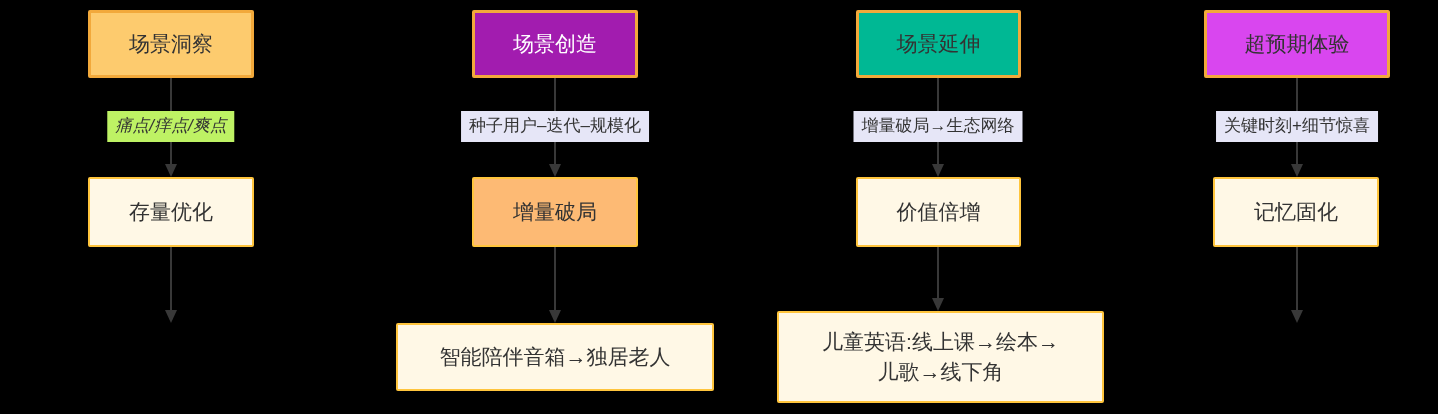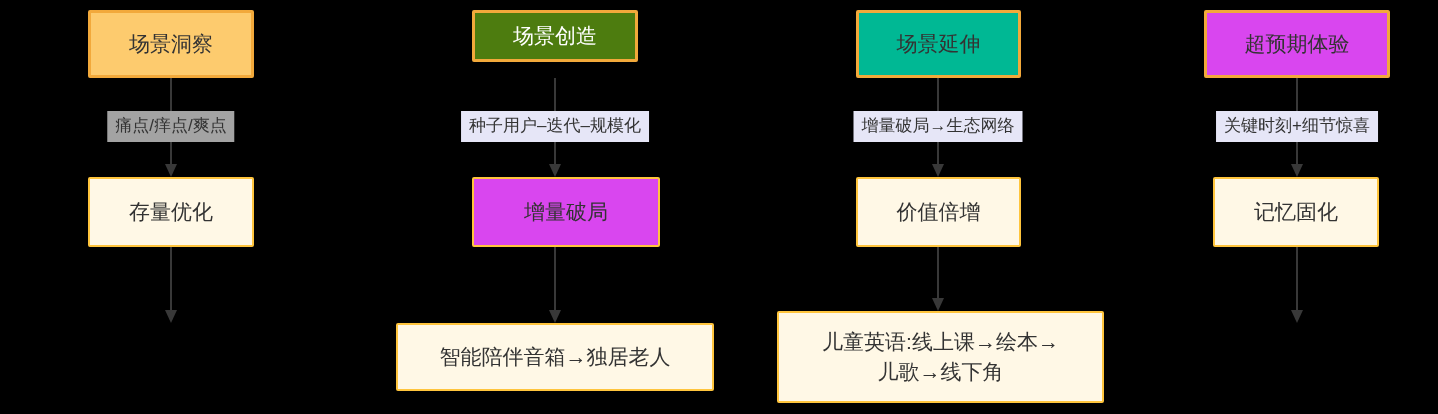--- a/index.html
+++ b/index.html
@@ -65,30 +65,30 @@
   }
 </style>
 </head>
 <body>
 
 <div class="canvas">
 
   <div class="node header-node" style="left: 88px; top: 10px; width: 166px; height: 68px; background: rgb(253, 203, 110); color: rgb(51, 51, 51); border-color: rgb(242, 169, 59);">场景洞察</div>
   <div class="vline" style="left: 170px; top: 78px; height: 92px; background: rgb(56, 56, 56);"></div>
   <div class="arrowhead" style="left: 165px; top: 164px; border-top-color: rgb(56, 56, 56);"></div>
-  <div class="edge-label" style="left: 171px; top: 111px; background: #a3a3a3; color: rgb(51, 51, 51);">痛点/痒点/爽点</div>
+  <div class="edge-label" style="left: 171px; top: 111px; background: #bef264; color: rgb(51, 51, 51); font-style: italic;">痛点/痒点/爽点</div>
   <div class="node cream-node" style="left: 88px; top: 177px; width: 166px; height: 70px; background: rgb(255, 248, 230); border-color: rgb(255, 197, 61); color: rgb(51, 51, 51);">存量优化</div>
   <div class="vline" style="left: 170px; top: 247px; height: 69px; background: rgb(56, 56, 56);"></div>
   <div class="arrowhead" style="left: 165px; top: 310px; border-top-color: rgb(56, 56, 56);"></div>
 
-  <div class="node header-node" style="left: 472px; top: 10px; width: 166px; height: 52px; background: #4d7c0f; color: rgb(255, 255, 255); border-color: rgb(242, 169, 59); font-family: Liberation Mono, monospace;">场景创造</div>
+  <div class="node header-node" style="left: 472px; top: 10px; width: 166px; height: 68px; background: #a21caf; color: rgb(255, 255, 255); border-color: rgb(242, 169, 59); font-family: Liberation Mono, monospace;">场景创造</div>
   <div class="vline" style="left: 554px; top: 78px; height: 92px; background: rgb(56, 56, 56);"></div>
   <div class="arrowhead" style="left: 549px; top: 164px; border-top-color: rgb(56, 56, 56);"></div>
   <div class="edge-label" style="left: 555px; top: 111px; background: rgb(230, 230, 247); color: rgb(51, 51, 51);">种子用户–迭代–规模化</div>
-  <div class="node cream-node" style="left: 472px; top: 177px; width: 188px; height: 70px; background: #d946ef; border-color: rgb(255, 197, 61); color: rgb(51, 51, 51);">增量破局</div>
+  <div class="node cream-node" style="left: 472px; top: 177px; width: 166px; height: 70px; background: #fdba74; border-color: rgb(255, 197, 61); color: rgb(51, 51, 51);">增量破局</div>
   <div class="vline" style="left: 554px; top: 247px; height: 69px; background: rgb(56, 56, 56);"></div>
   <div class="arrowhead" style="left: 549px; top: 310px; border-top-color: rgb(56, 56, 56);"></div>
   <div class="node cream-node" style="left: 396px; top: 323px; width: 318px; height: 68px; background: rgb(255, 248, 230); border-color: rgb(255, 197, 61); color: rgb(51, 51, 51);">智能陪伴音箱→独居老人</div>
 
   <div class="node header-node" style="left: 856px; top: 10px; width: 165px; height: 68px; background: rgb(0, 184, 148); color: rgb(51, 51, 51); border-color: rgb(242, 169, 59);">场景延伸</div>
   <div class="vline" style="left: 937px; top: 78px; height: 92px; background: rgb(56, 56, 56);"></div>
   <div class="arrowhead" style="left: 932px; top: 164px; border-top-color: rgb(56, 56, 56);"></div>
   <div class="edge-label" style="left: 938px; top: 111px; background: rgb(230, 230, 247); color: rgb(51, 51, 51);">增量破局→生态网络</div>
   <div class="node cream-node" style="left: 856px; top: 177px; width: 165px; height: 70px; background: rgb(255, 248, 230); border-color: rgb(255, 197, 61); color: rgb(51, 51, 51);">价值倍增</div>
   <div class="vline" style="left: 937px; top: 247px; height: 57px; background: rgb(56, 56, 56);"></div>

